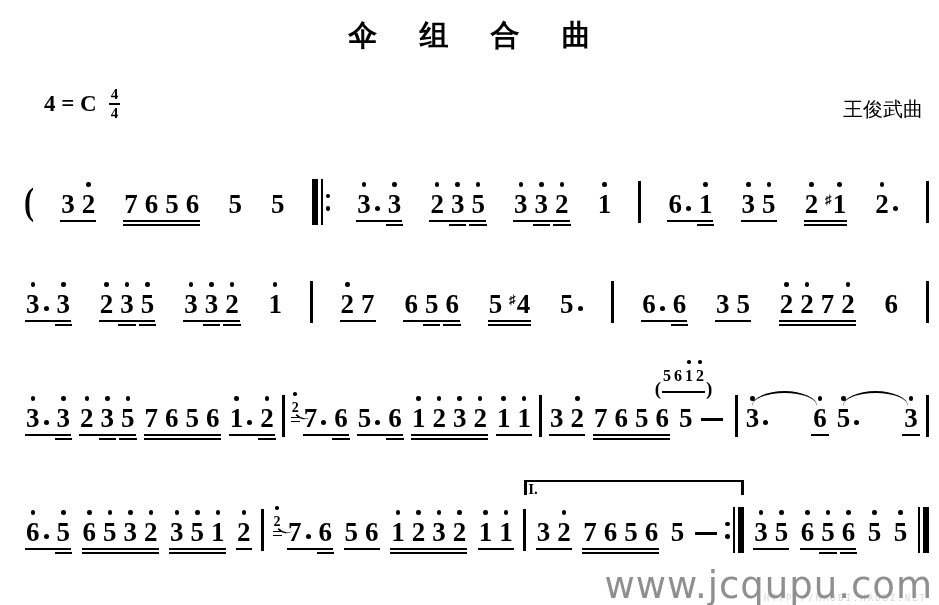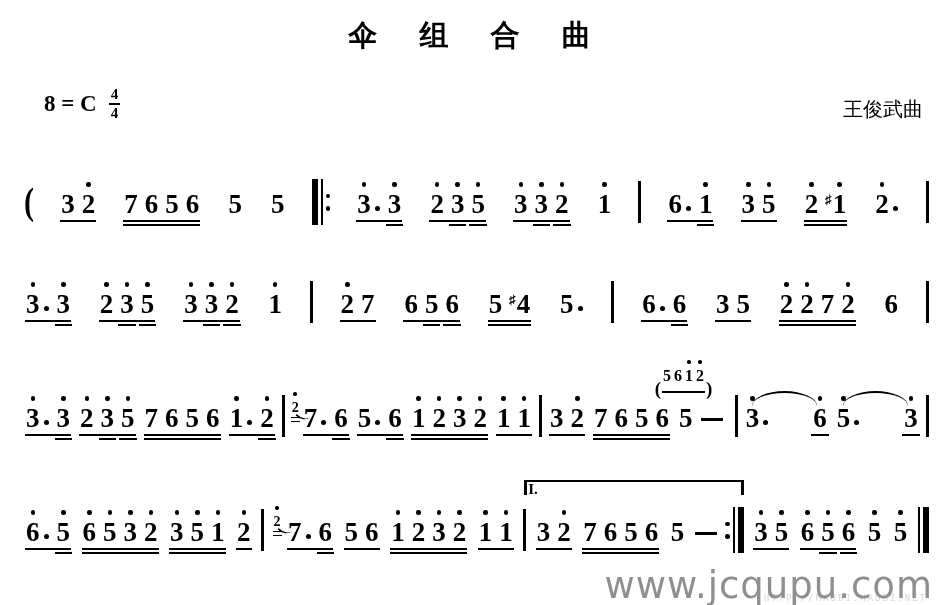--- a/index.html
+++ b/index.html
@@ -68,21 +68,21 @@
       font-family:"DejaVu Sans",sans-serif;letter-spacing:1px;}
   .wmsub{position:absolute;right:12px;bottom:2px;font-size:9px;color:#d6d6d6;
          font-family:"DejaVu Sans Mono",monospace;letter-spacing:2px;}
 </style>
 </head>
 <body>
 
 <div id="page">
   <div class="title">伞 组 合 曲</div>
   <div class="keysig">
-    <span>8 = C</span>
+    <span>4 = C</span>
     <span class="frac">
       <span class="fn">4</span>
       <span>4</span>
     </span>
   </div>
   <div class="composer">王俊武曲</div>
 
   <div id="line1" class="mline">
       <span class="paren">(</span>
       <div class="grp">

